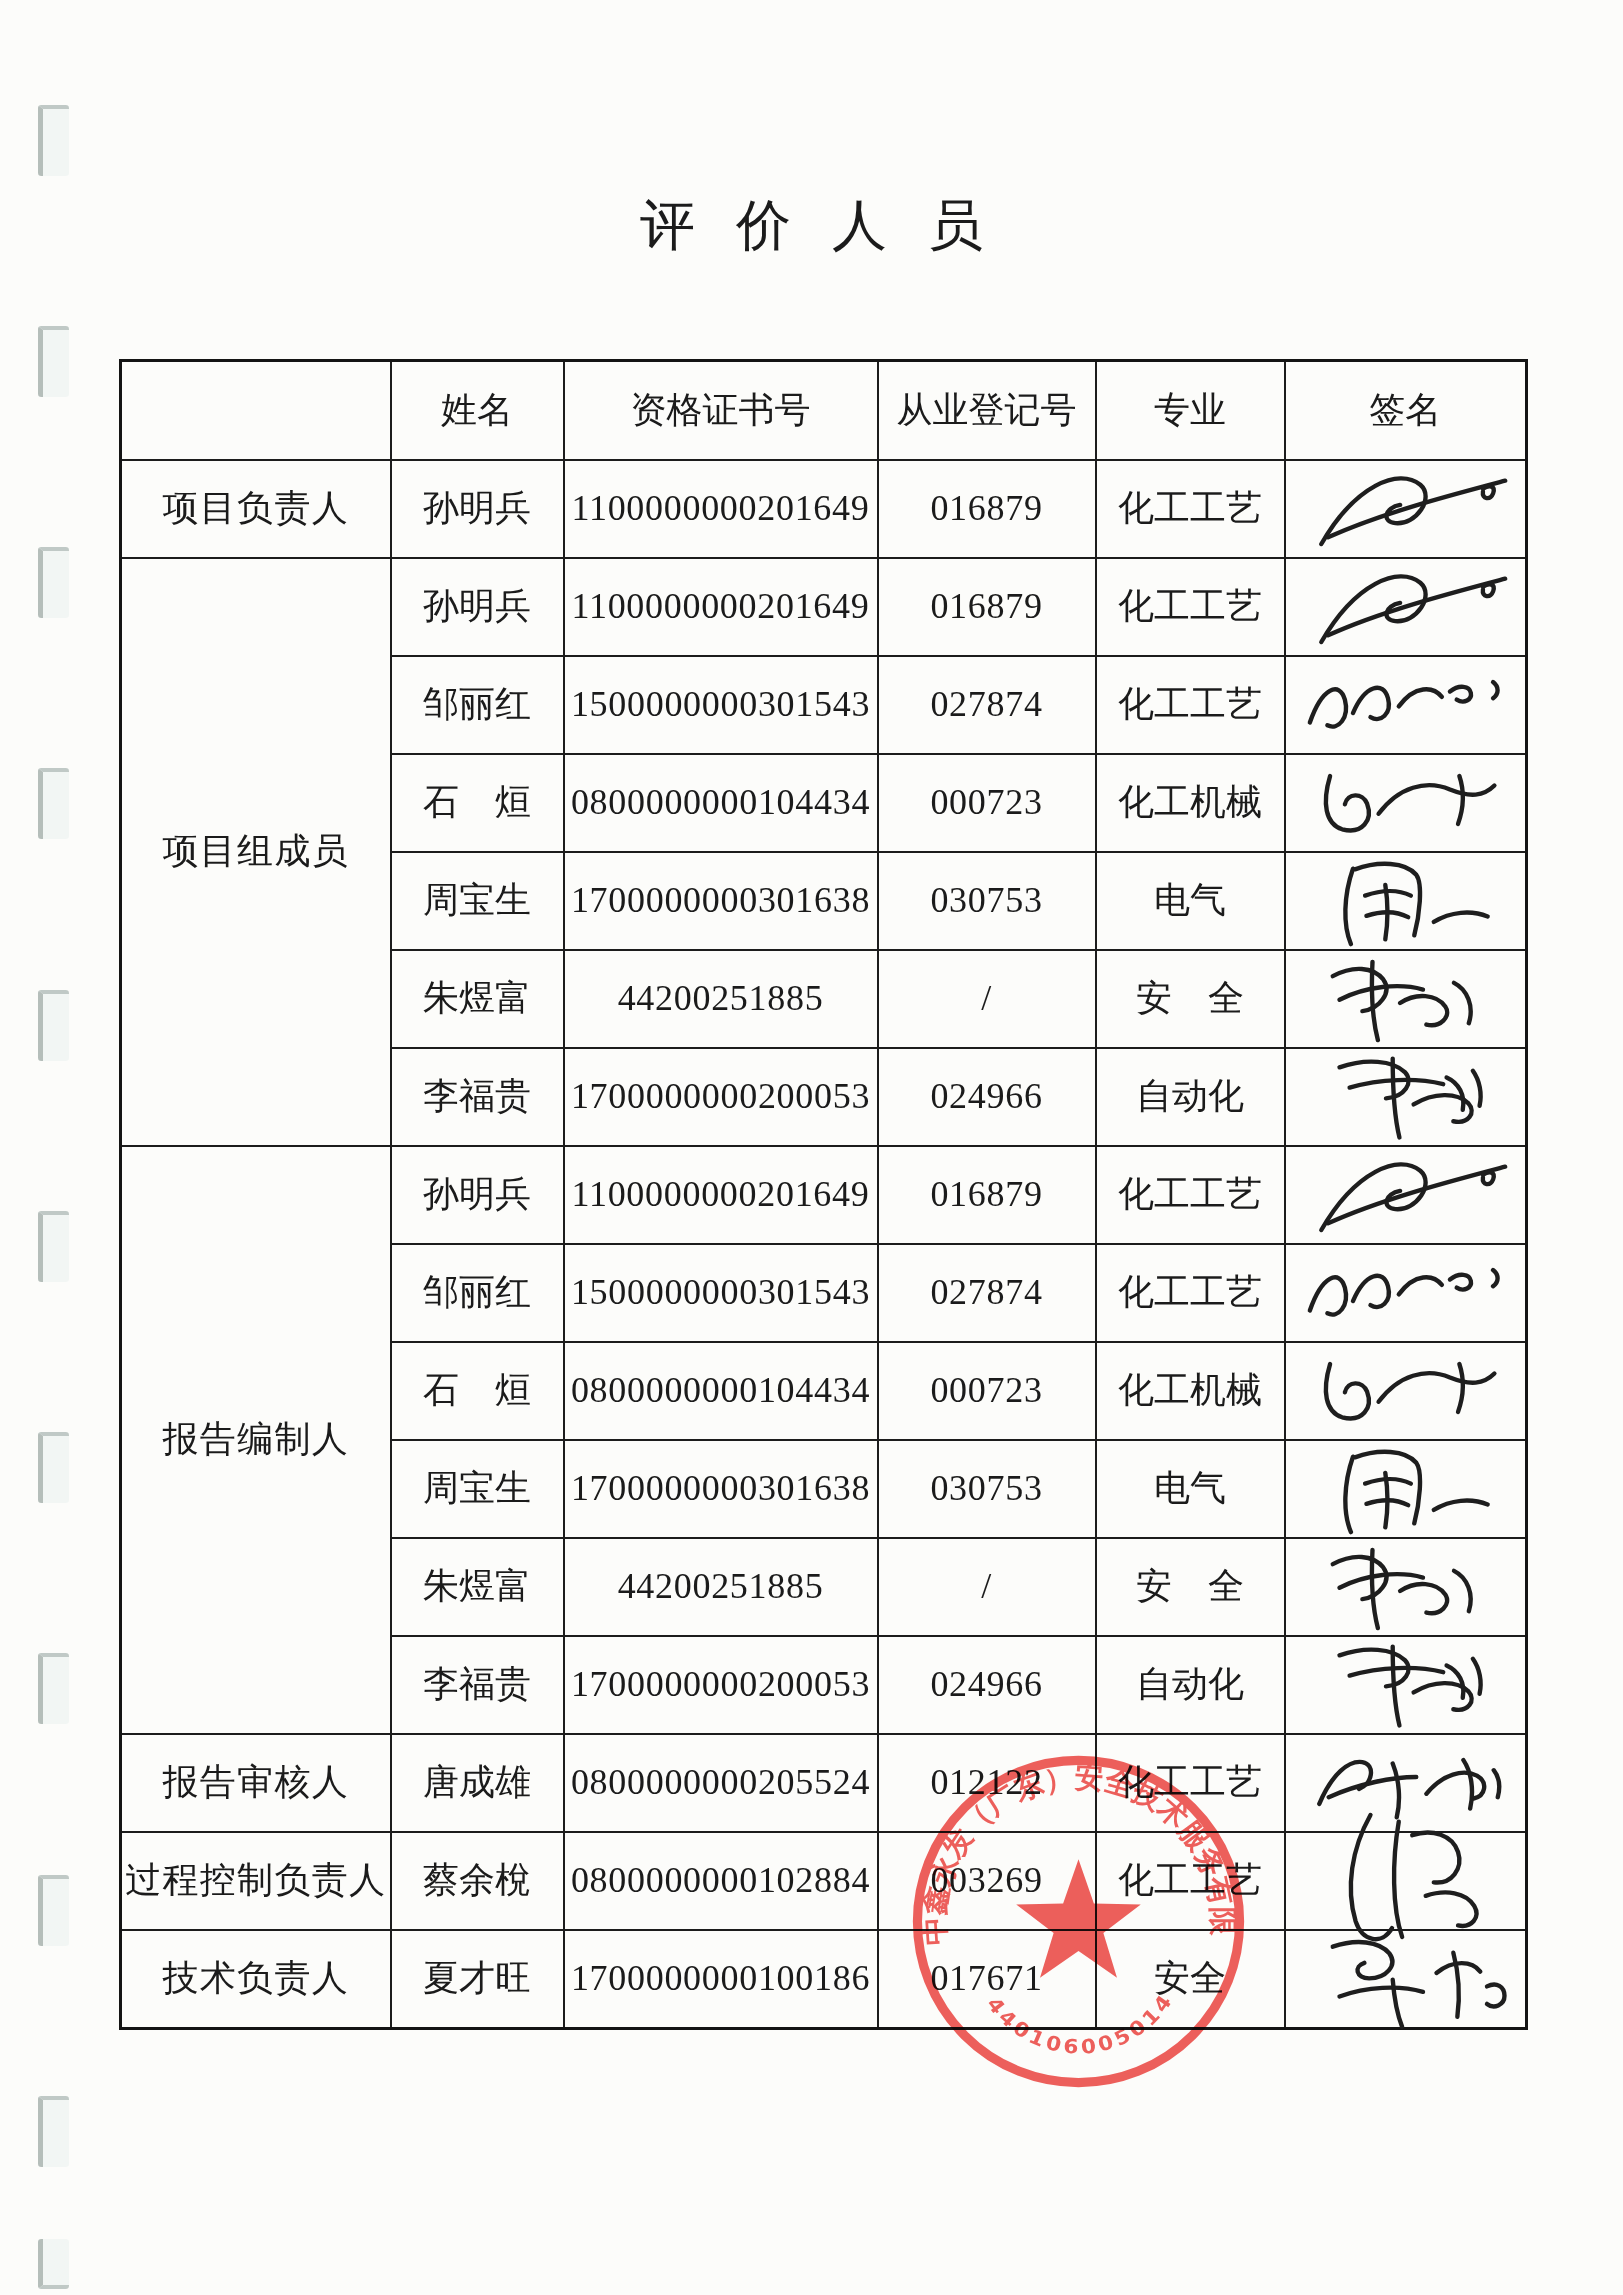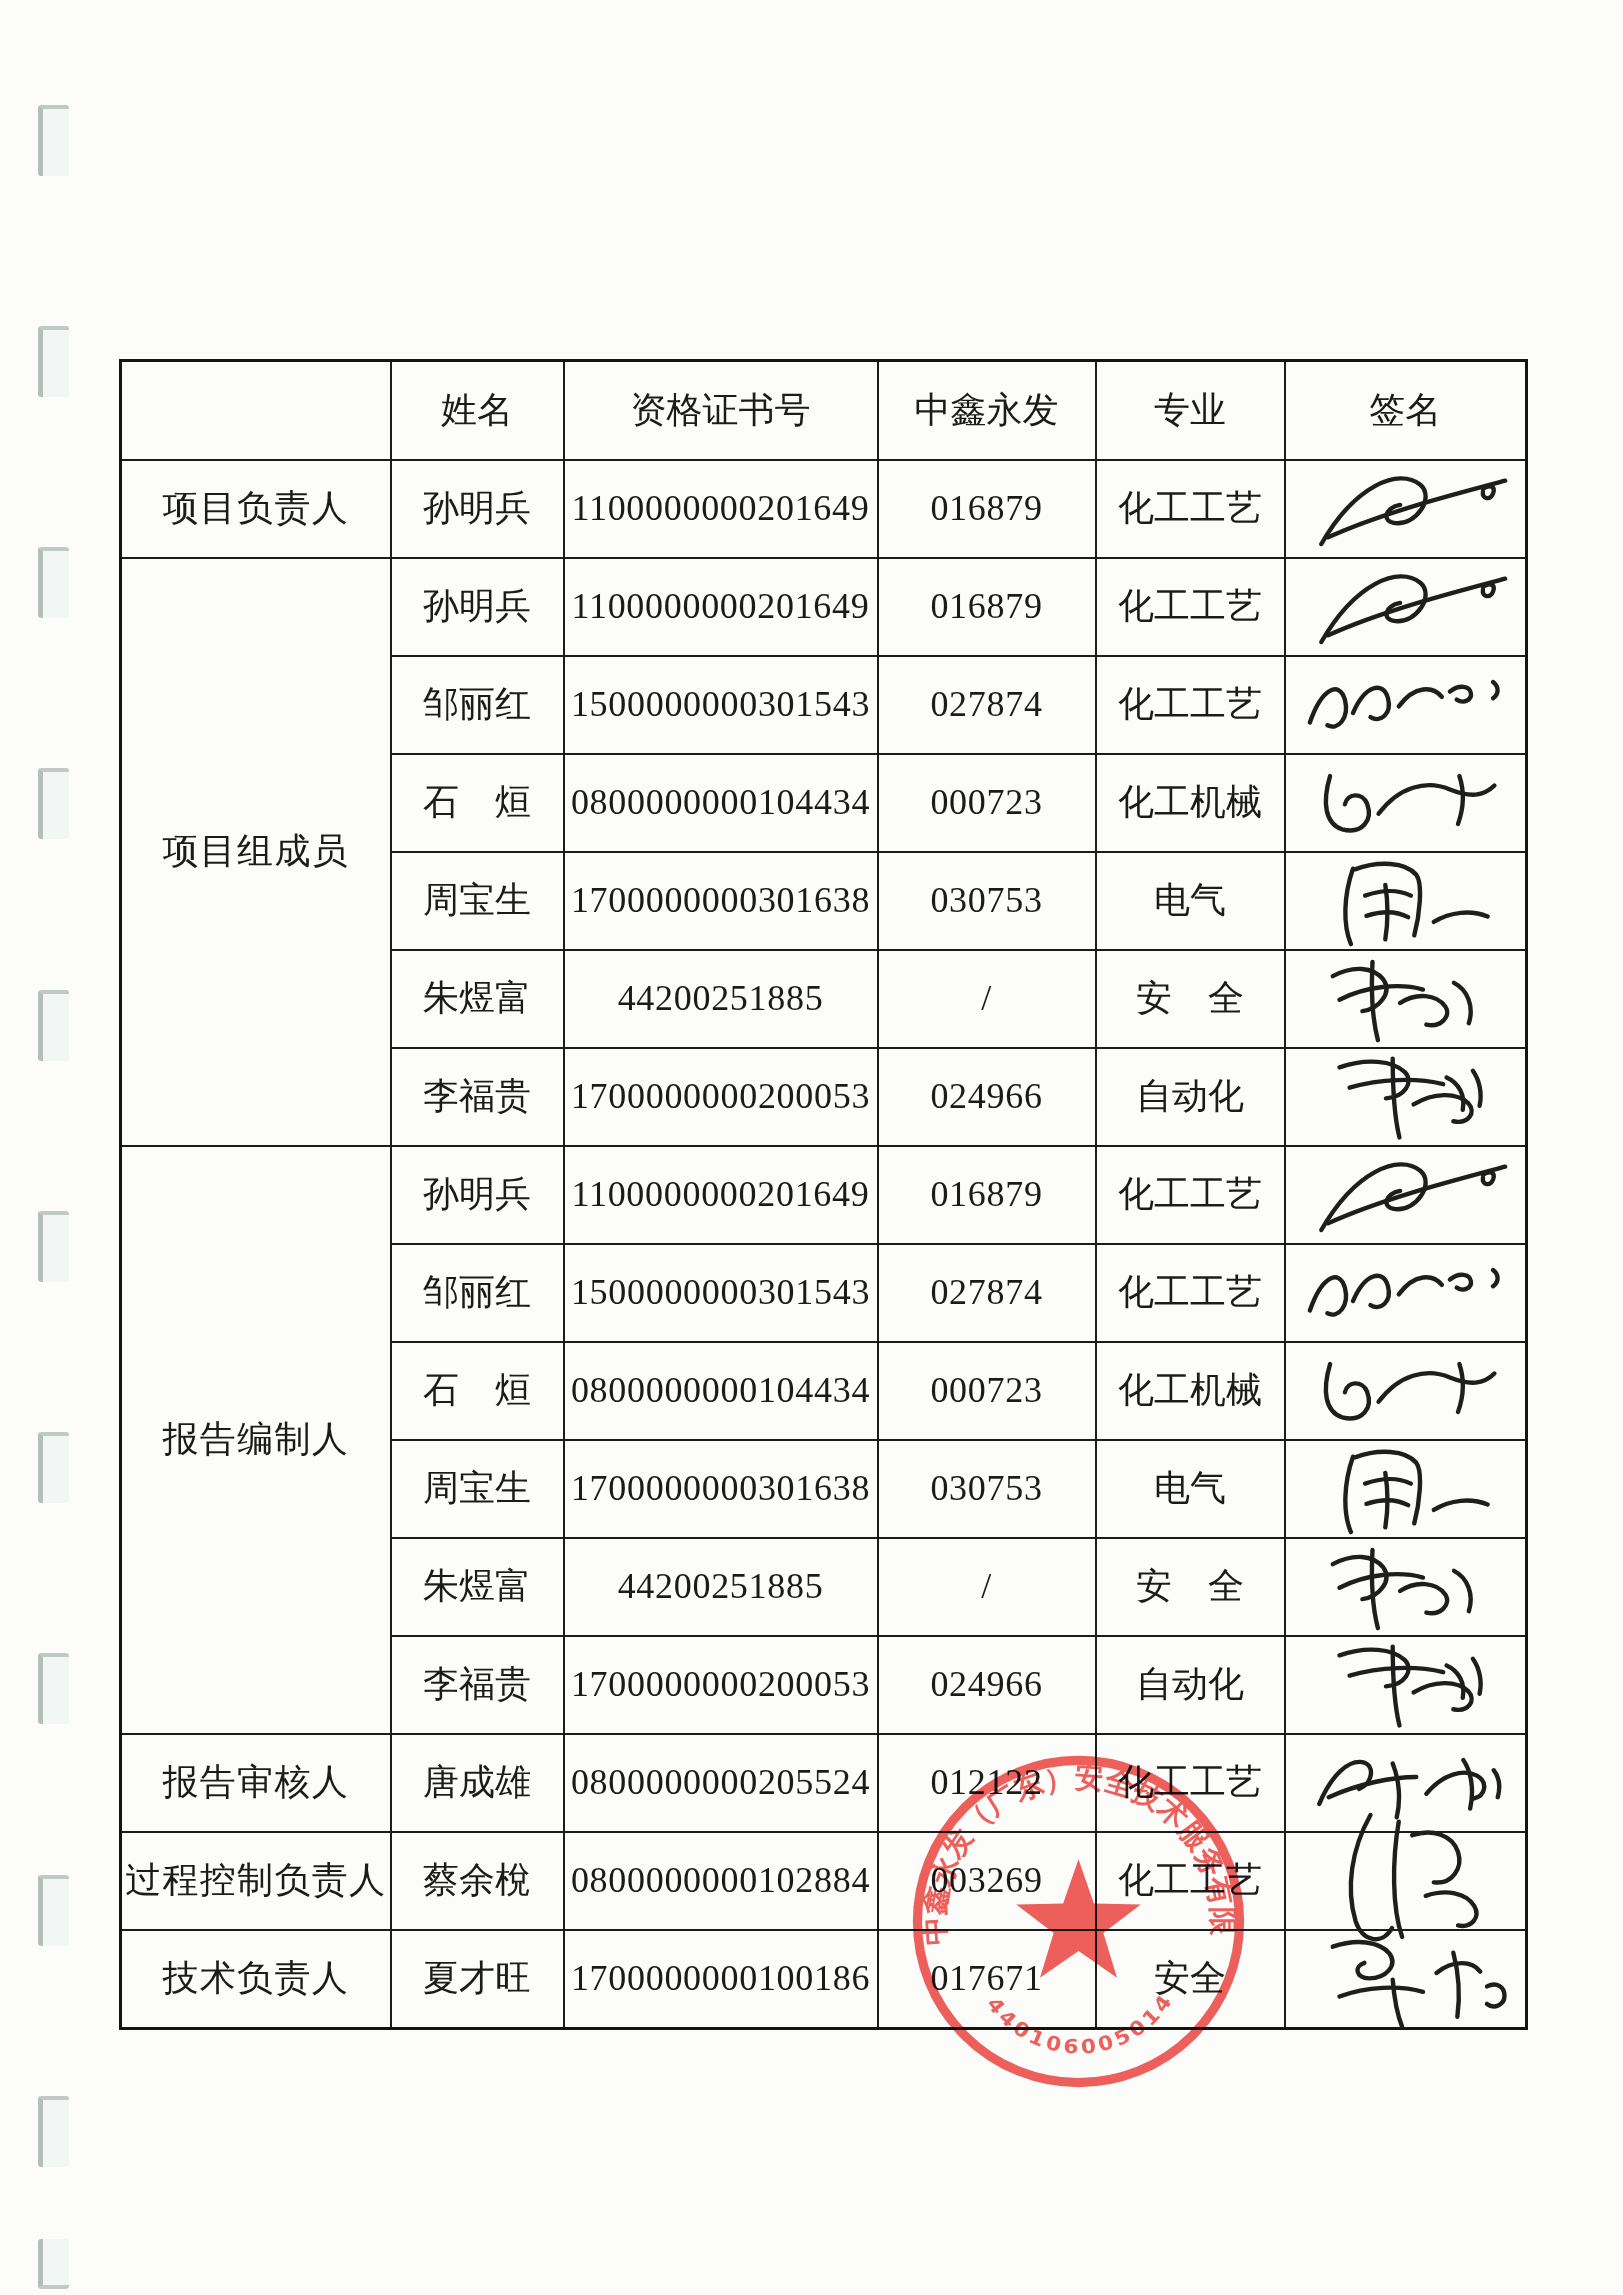--- a/index.html
+++ b/index.html
@@ -90,37 +90,38 @@
   <div class="punch" style="top:547px"></div>
   <div class="punch" style="top:768px"></div>
   <div class="punch" style="top:990px"></div>
   <div class="punch" style="top:1211px"></div>
   <div class="punch" style="top:1432px"></div>
   <div class="punch" style="top:1653px"></div>
   <div class="punch" style="top:1875px"></div>
   <div class="punch" style="top:2096px"></div>
   <div class="punch last" style="top:2239px"></div>
 
+  <div class="title">评价人员</div>
 
   <div class="tablewrap">
   <table class="personnel">
     <colgroup>
       <col style="width:270px">
           <col style="width:173px">
           <col style="width:314px">
       <col style="width:218px">
           <col style="width:189px">
           <col style="width:242px">
     </colgroup>
     <tbody>
           <tr class="hdr">
       <th></th>
       <th>姓名</th>
       <th>资格证书号</th>
-      <th>中鑫永发</th>
+      <th>从业登记号</th>
       <th>专业</th>
       <th>签名</th>
     </tr>
 
     <tr class="row">
       <td class="rolecell">项目负责人</td>
       <td>孙明兵</td>
       <td class="numcell">1100000000201649</td>
       <td class="numcell">016879</td>
       <td>化工工艺</td>

